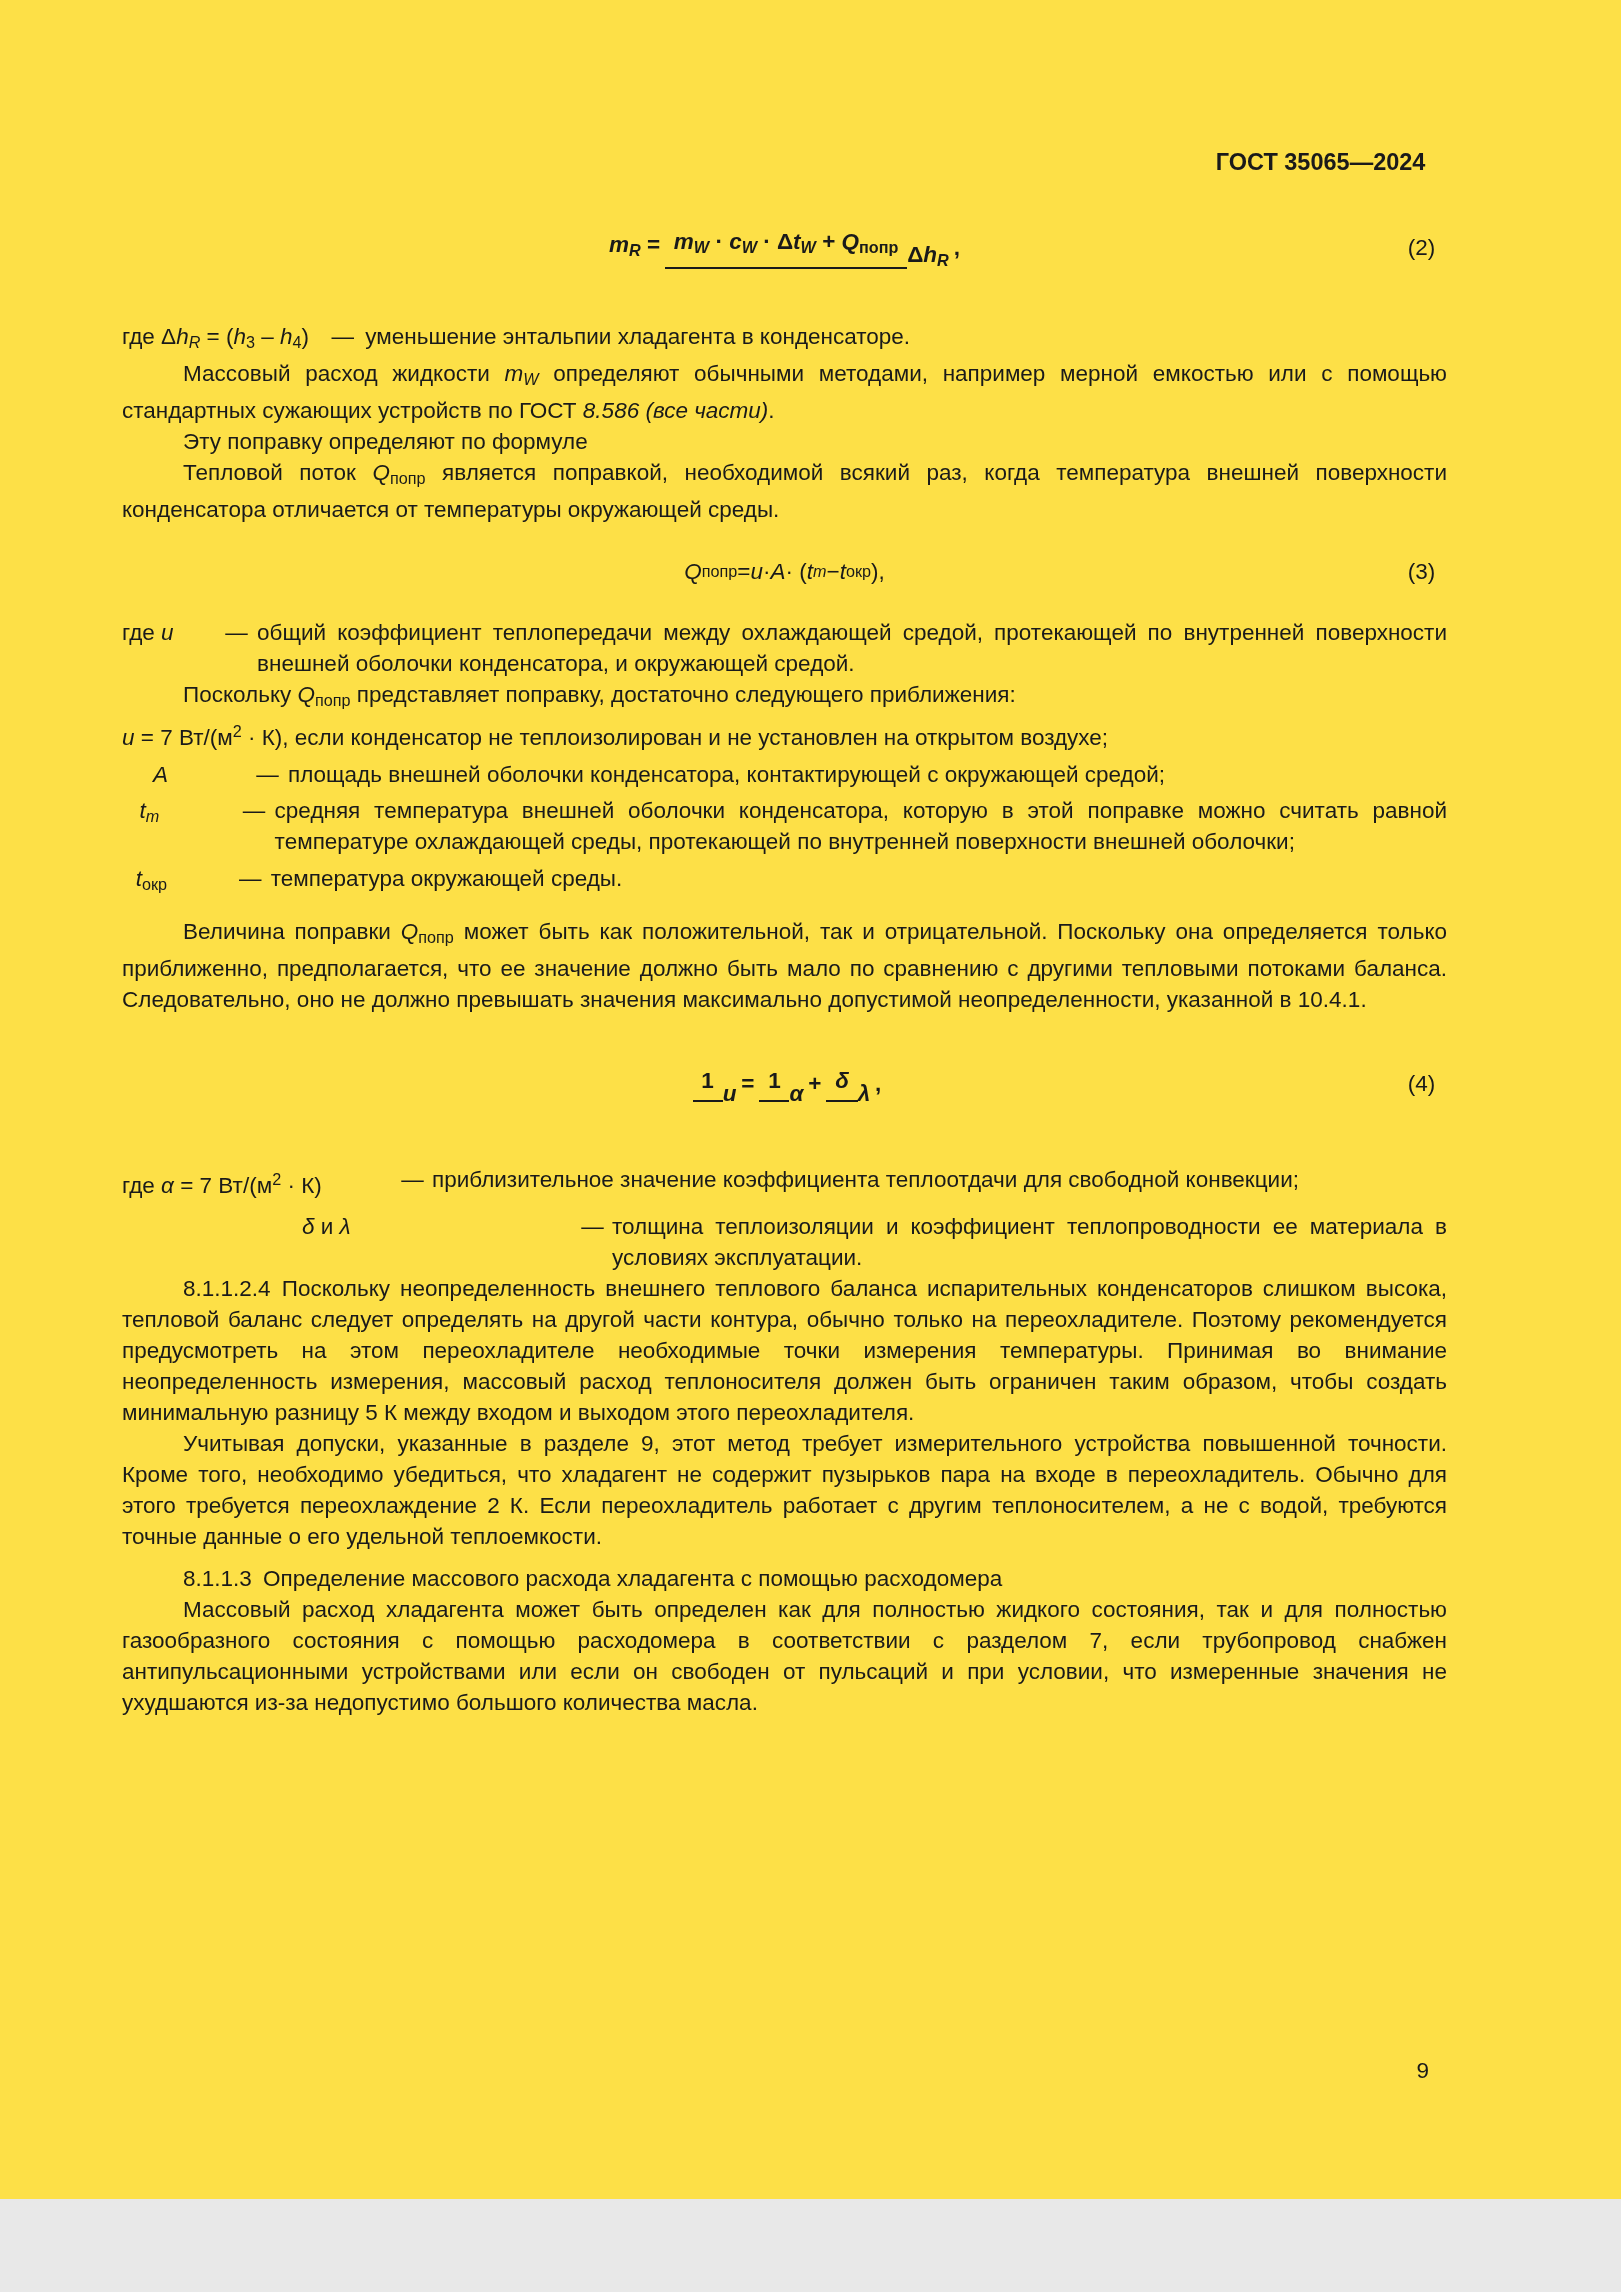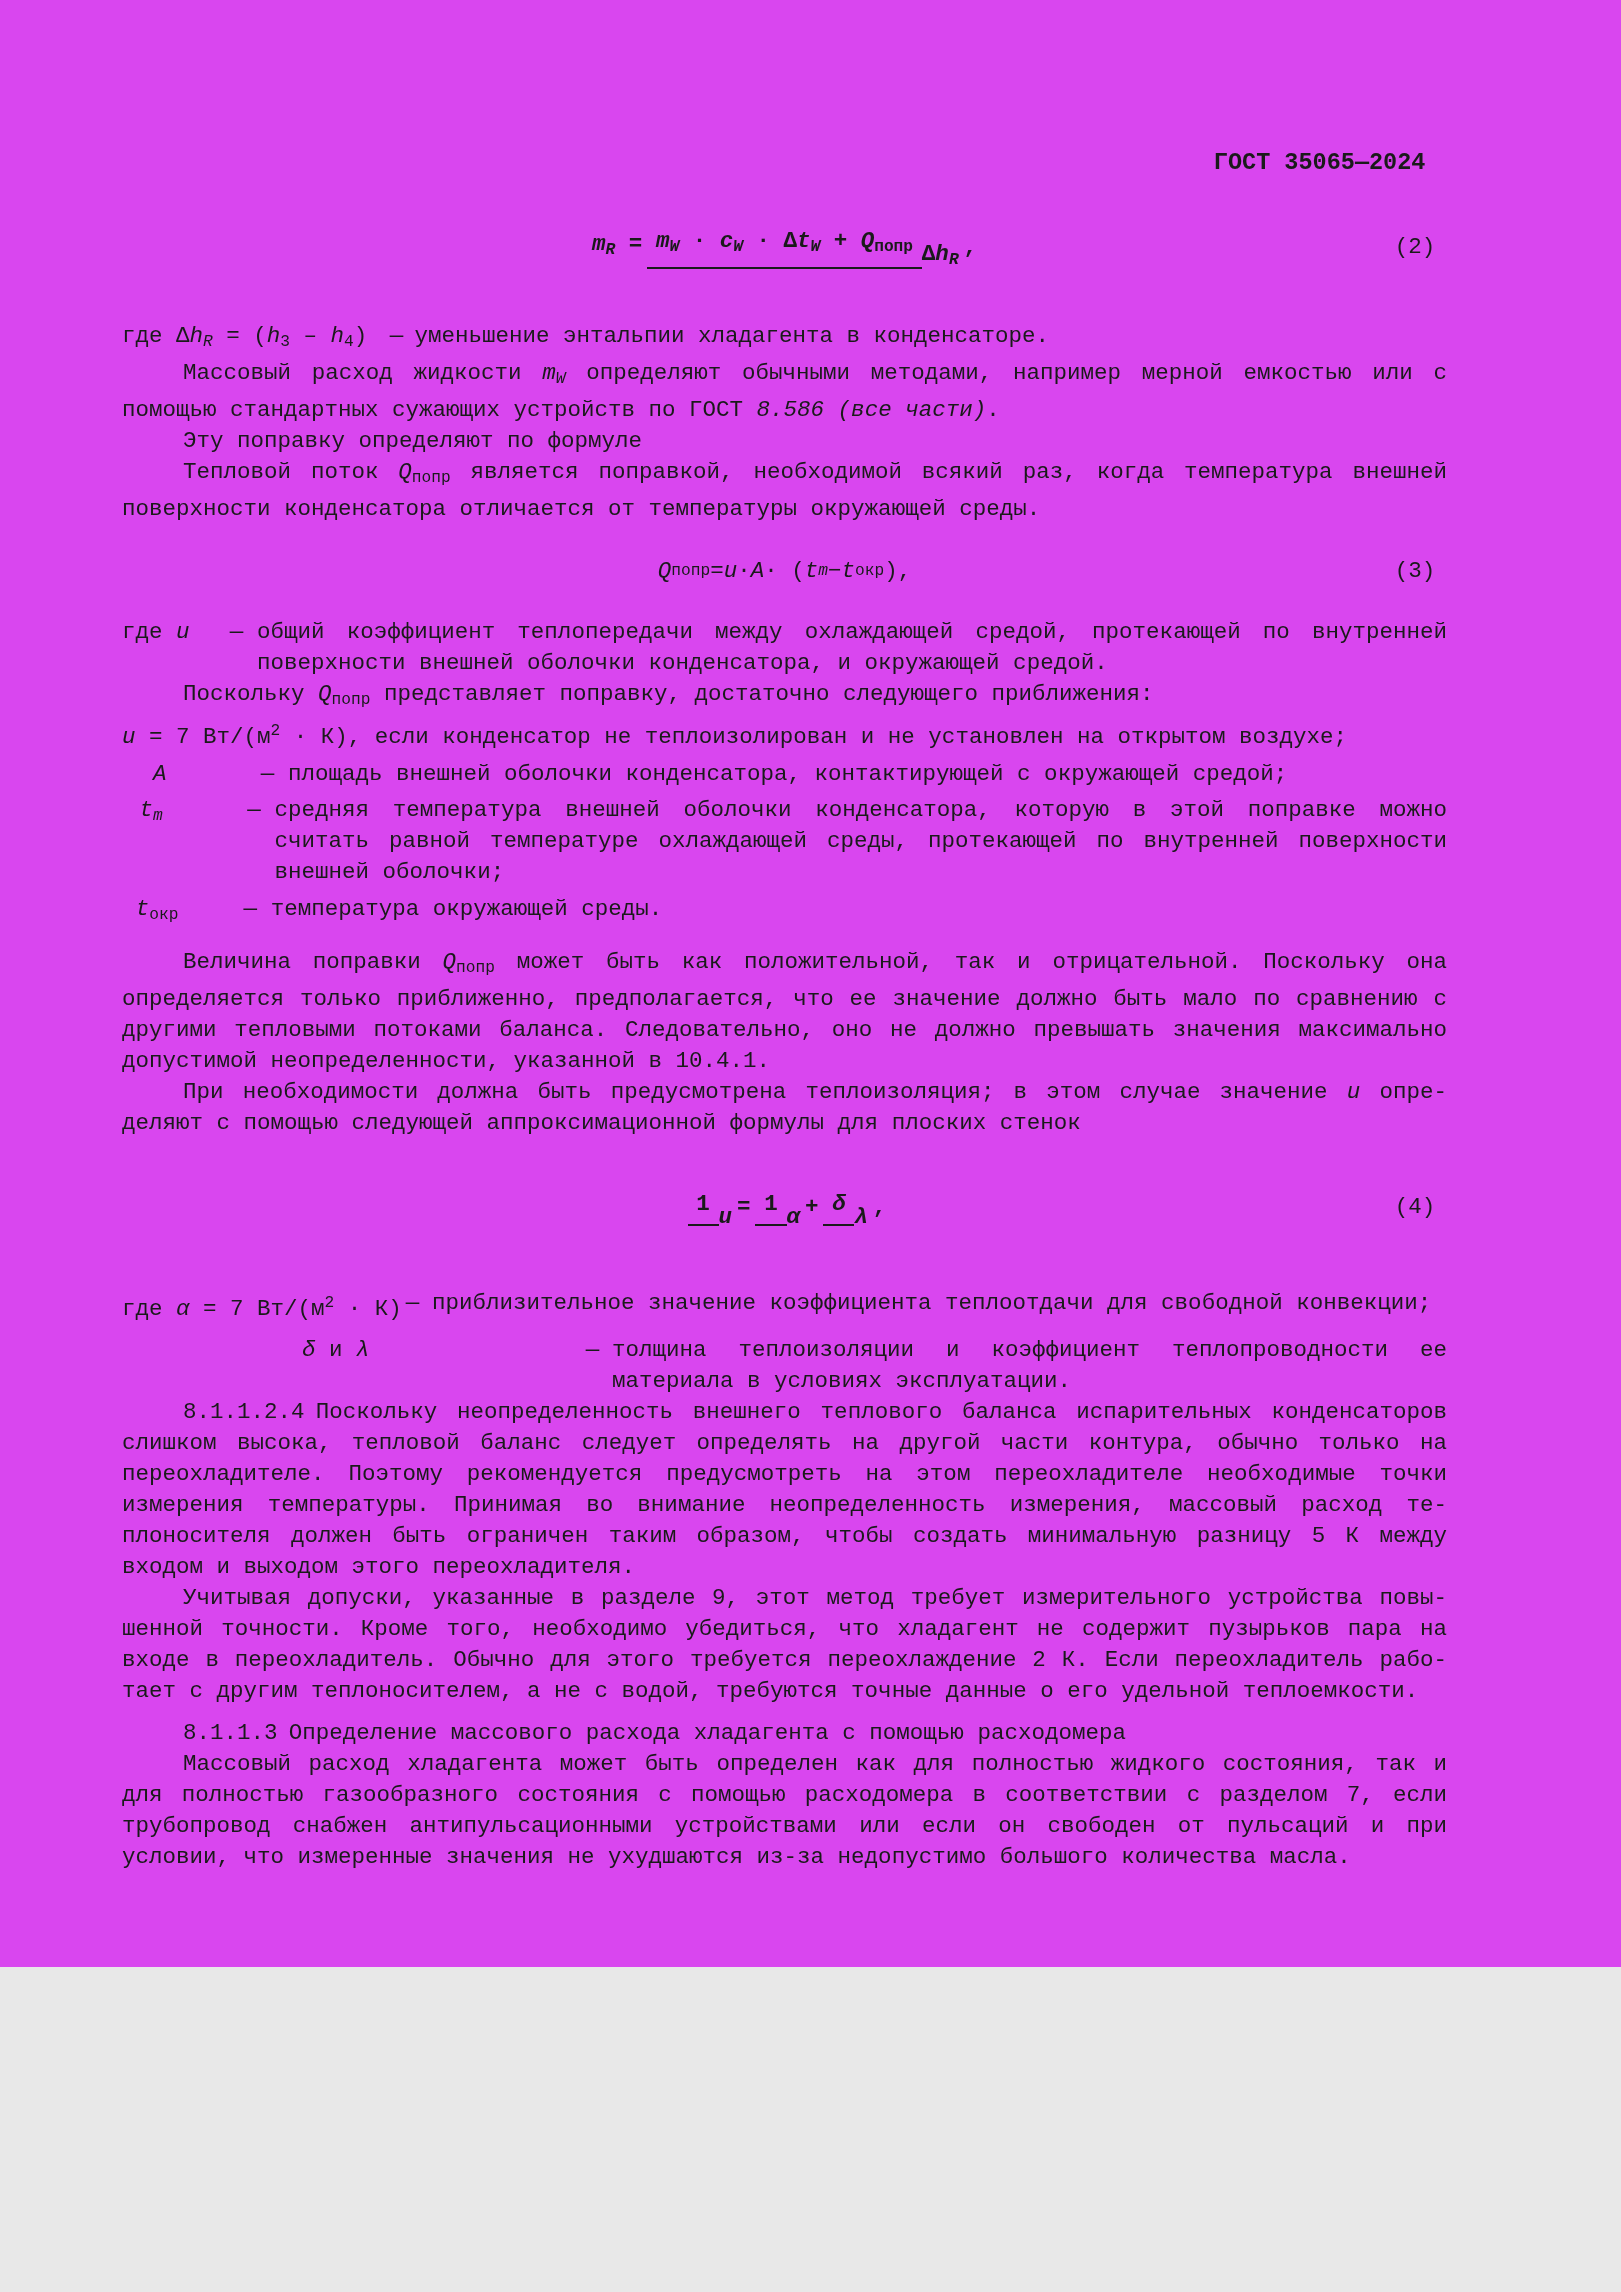--- a/index.html
+++ b/index.html
@@ -1,20 +1,20 @@
 <!DOCTYPE html>
 <html><head>
 <meta charset="utf-8">
 <style>
   html,body{margin:0;padding:0;background:#e8e8e8;}
   .page{
     position:relative;
-    width:1621px;height:1967px;
-    background:#d946ef;
-    font-family:Liberation Mono, monospace;
+    width:1621px;height:2199px;
+    background:#fde047;
+    font-family:Liberation Sans, sans-serif;
     color:#1a1a1a;
     overflow:hidden;
   }
   .content{
     position:absolute;
     left:122px; top:147px;
     width:1325px;
     font-size:22.5px;
     line-height:31px;
   }
@@ -151,21 +151,20 @@
       <span class="def-body"><span>средняя температура внешней оболочки конденсатора, которую в этой поправке можно считать равной температуре охлаждающей среды, протекающей по внутренней поверхности внешней оболочки;</span></span>
     </div>
 
     <div class="def d3">
       <span class="def-sym pl-tokr"><span class="it">t</span><span class="sb">окр</span></span>
       <span class="def-dash">—</span>
       <span class="def-body"><span>температура окружающей среды.</span></span>
     </div>
 
     <div class="p ind mt16"><span>Величина поправки </span><span class="it">Q</span><span class="sb">попр</span><span> может быть как положительной, так и отрицательной. Поскольку она определяется только приближенно, предполагается, что ее значение должно быть мало по сравнению с другими тепловыми потоками баланса. Следовательно, оно не должно превышать значения макси­мально допустимой неопределенности, указанной в 10.4.1.</span></div>
-    <div class="p ind"><span>При необходимости должна быть предусмотрена теплоизоляция; в этом случае значение </span><span class="it">u</span><span> опре­деляют с помощью следующей аппроксимационной формулы для плоских стенок</span></div>
 
     <div class="formula-row f4-block">
       <span class="feq bold-f">
         <span class="frac">
           <span class="fnum"><span>1</span></span>
           <span class="fden"><span class="it">u</span></span>
         </span>
         <span>=</span>
         <span class="frac">
           <span class="fnum"><span>1</span></span>

